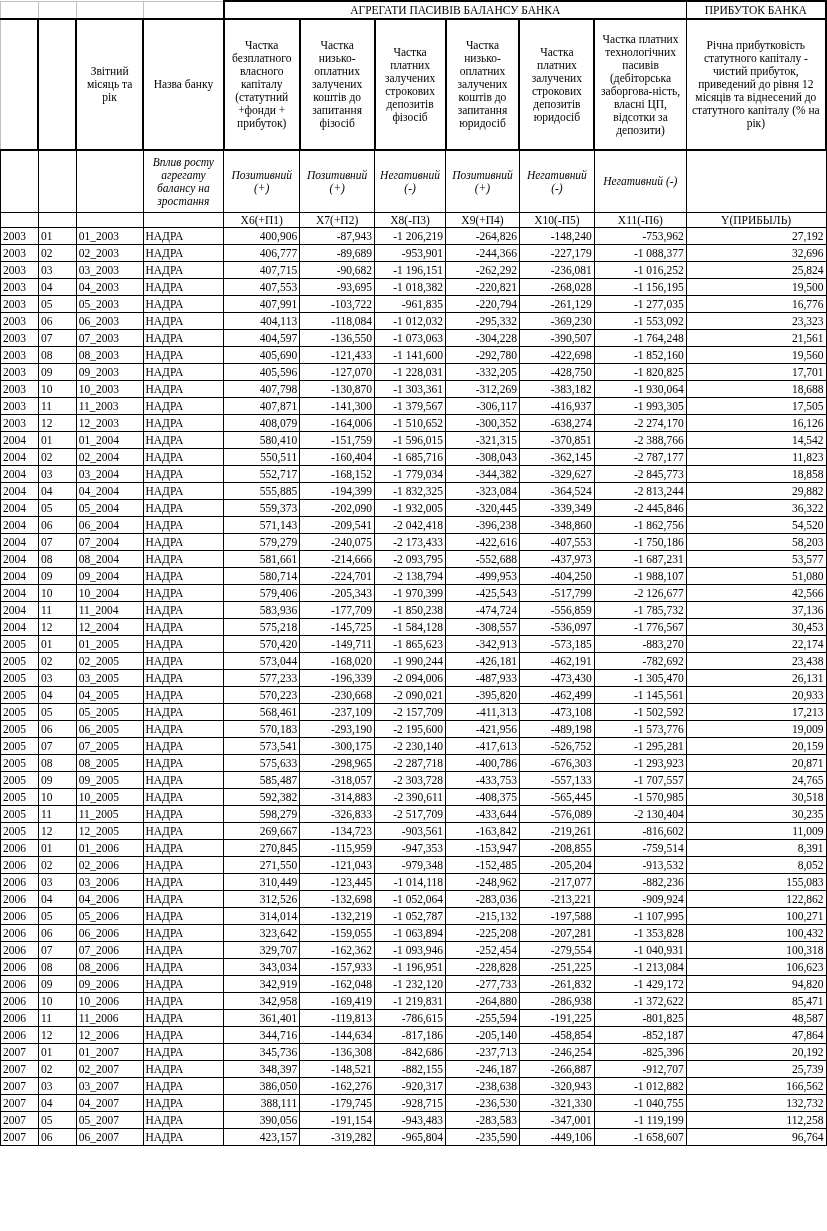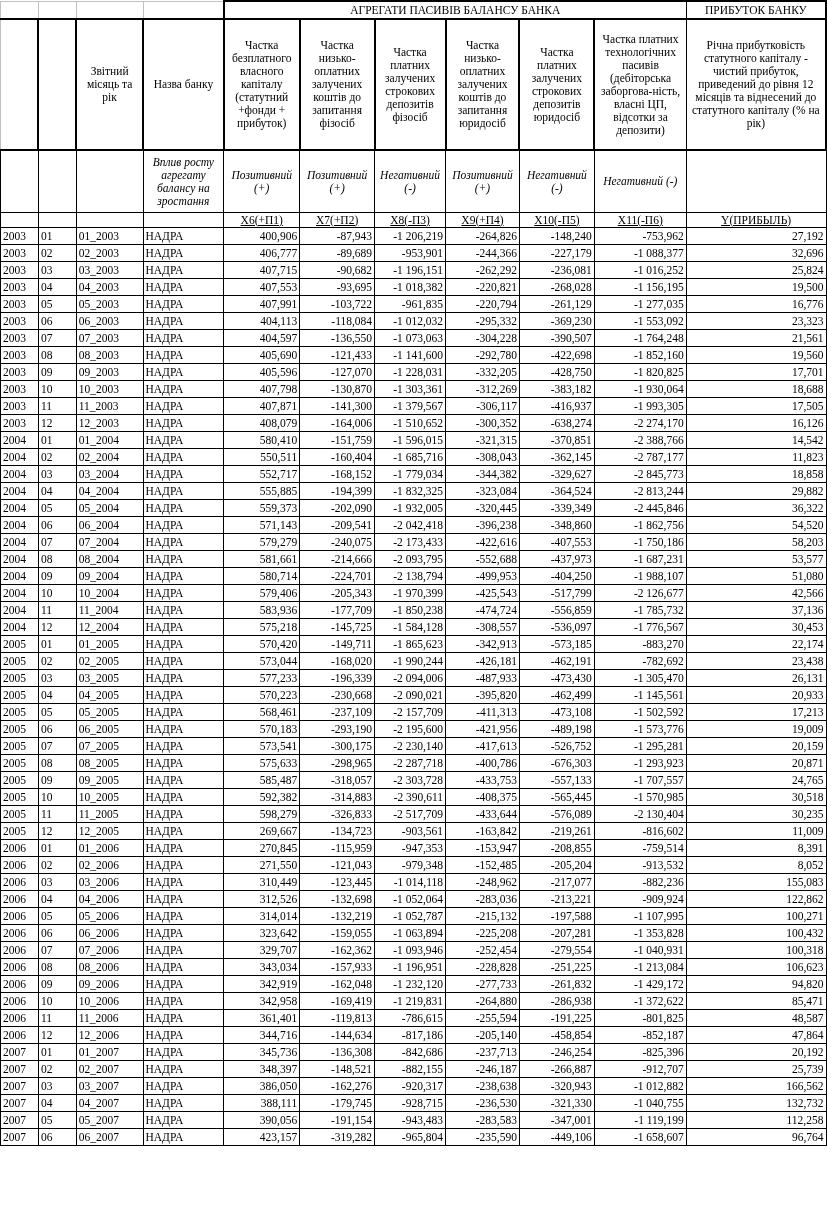--- a/index.html
+++ b/index.html
@@ -12,21 +12,21 @@
   col.c4 { width: 76px; } col.c5 { width: 75px; } col.c6 { width: 71px; } col.c7 { width: 74px; }
   col.c8 { width: 75px; } col.c9 { width: 92px; } col.c10 { width: 140px; }
   tr.r-title td { height: 16px; }
   tr.r-group td { height: 16px; }
   tr.r-desc td { height: 129px; }
   tr.r-struct td { height: 63px; }
   tr.r-impact td { height: 61px; font-style: italic; }
   tr.r-code td { height: 14px; }
   tr.r-data td { height: 16px; line-height: 16px; border: 1px solid #000; }
   .wrap { white-space: normal !important; text-align: center; vertical-align: middle; }
-  .ctr { text-align: center; text-decoration: underline; }
+  .ctr { text-align: center; }
   .num { text-align: right; }
   .thick-b { border-bottom: 2px solid #000 !important; }
   .thick-l { border-left: 2px solid #000 !important; }
   .thick-r { border-right: 2px solid #000 !important; }
   .thick-t { border-top: 2px solid #000 !important; }
   .blk { border: 1px solid #000 !important; }
   .title-cell { font-size: 12.5px; text-align: center; }
   .group-cell { font-size: 12.5px; text-align: center; }
 </style>
 </head>
@@ -46,21 +46,21 @@
       <col class="c9">
       <col class="c10">
   </colgroup>
   <tbody id="sheet-body">
     <tr class="r-group">
       <td class="thick-b"></td>
       <td class="thick-b"></td>
       <td class="thick-b"></td>
       <td class="thick-b"></td>
       <td colspan="6" class="group-cell thick-l thick-t thick-b" style="border-right:1px solid #000">АГРЕГАТИ ПАСИВІВ БАЛАНСУ БАНКА</td>
-      <td class="group-cell thick-t thick-b thick-r">ПРИБУТОК БАНКУ</td>
+      <td class="group-cell thick-t thick-b thick-r">ПРИБУТОК БАНКА</td>
     </tr>
     <tr class="r-desc">
       <td class="thick-b" style="border-right:2px solid #000"></td>
       <td class="thick-b thick-r"></td>
       <td class="wrap thick-b thick-r">Звітний місяць та рік</td>
       <td class="wrap thick-b thick-r">Назва банку</td>
       <td class="wrap thick-b thick-r">Частка безплатного власного капіталу (статутний +фонди + прибуток)</td>
       <td class="wrap thick-b thick-r">Частка низько-оплатних залучених коштів до запитання фізосіб</td>
       <td class="wrap thick-b thick-r">Частка платних залучених строкових депозитів фізосіб</td>
       <td class="wrap thick-b thick-r">Частка низько-оплатних залучених коштів до запитання юридосіб</td>

